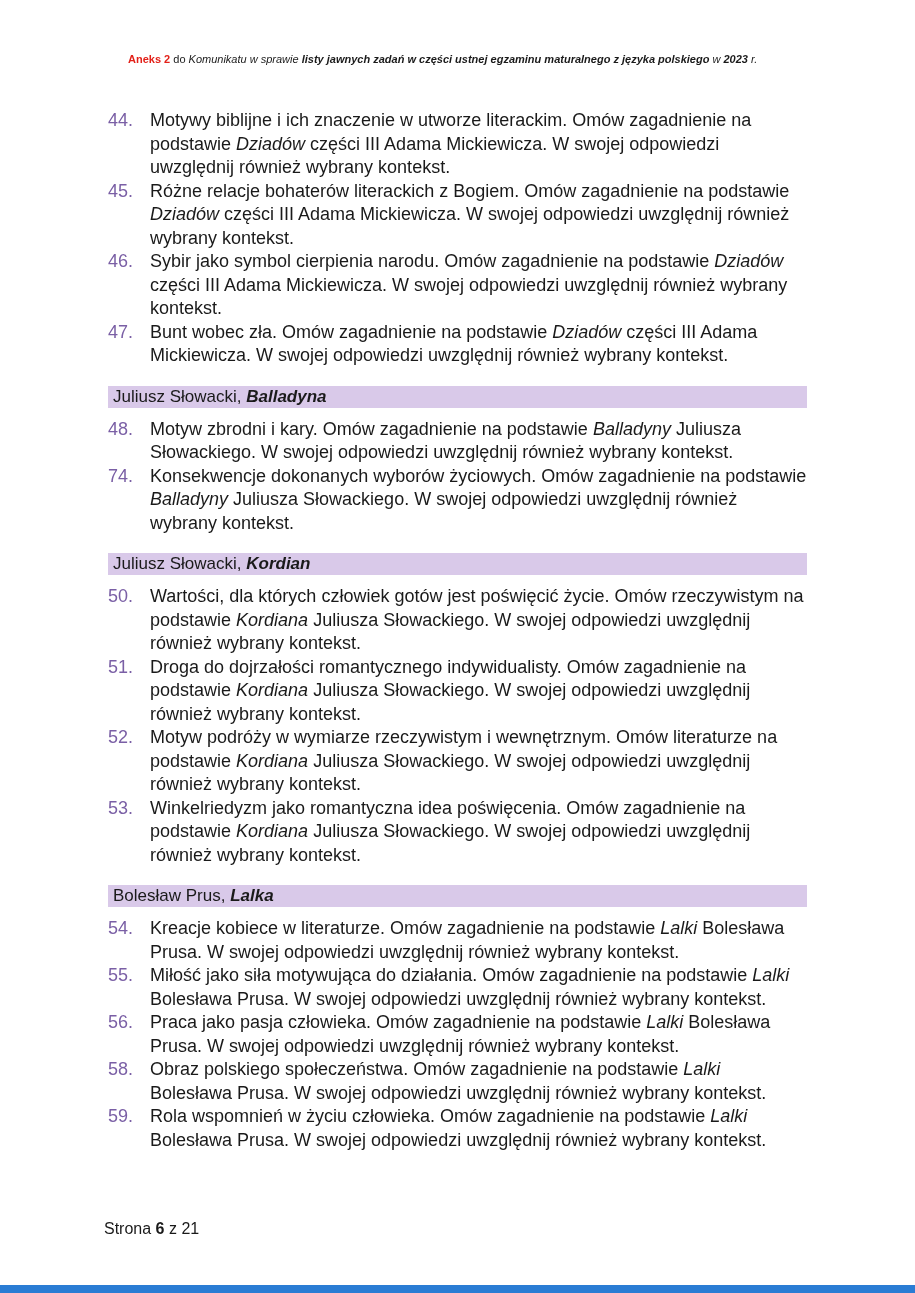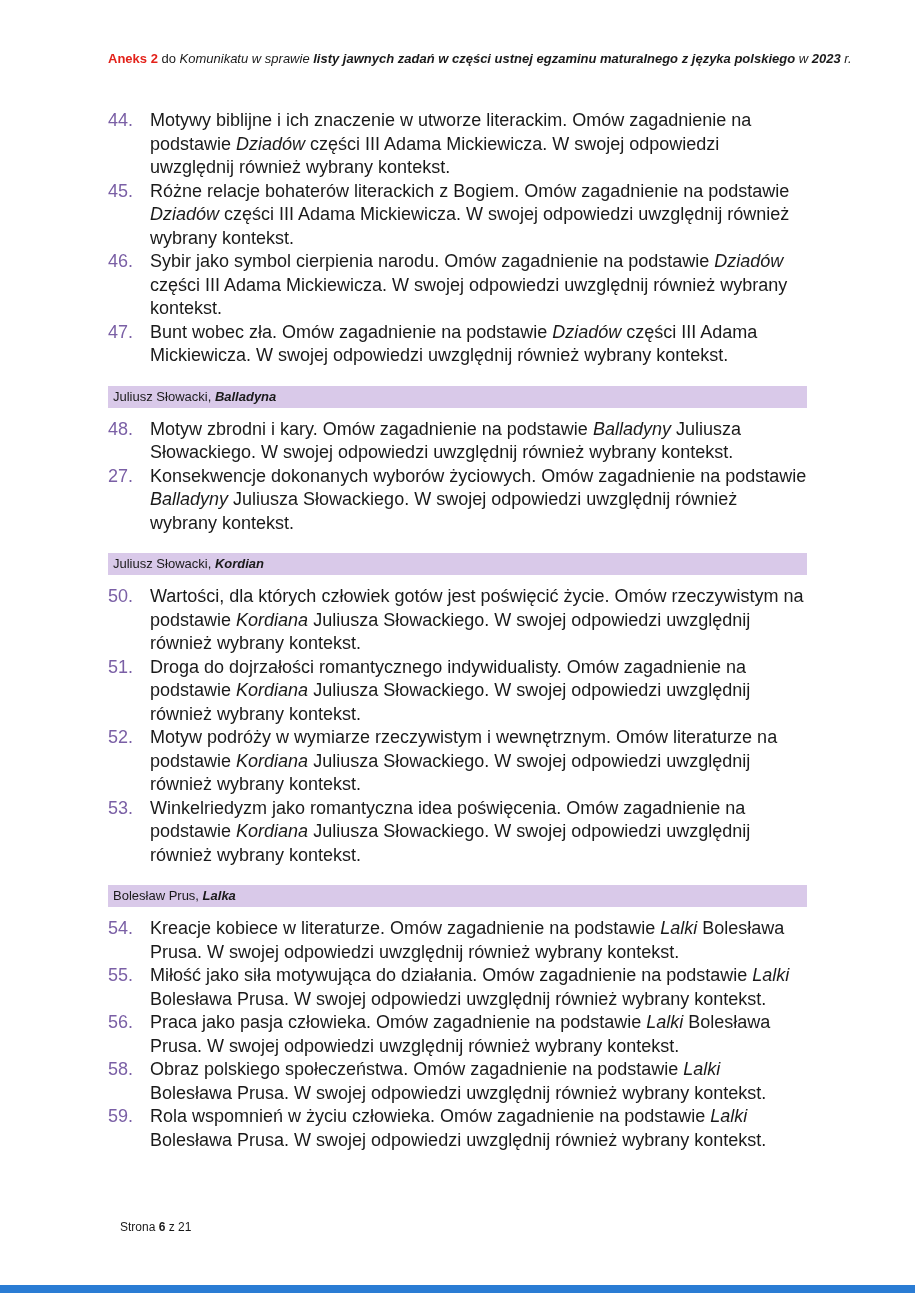--- a/index.html
+++ b/index.html
@@ -20,51 +20,52 @@
     overflow: hidden;
   }
   .page-inner {
     position: absolute;
     left: 108px;
     top: 0;
     width: 699px;
   }
   .doc-header {
     margin-top: 52px;
-    font-size: 13px;
+    font-size: 11px;
     line-height: 14px;
     white-space: nowrap;
+    margin-left: 20px;
   }
   .task-list { margin-top: 43px; }
   .task-item {
     display: flex;
     font-size: 18px;
     line-height: 23.5px;
   }
   .task-num {
     width: 42px;
     flex: 0 0 42px;
     color: var(--number-purple);
   }
   .task-text { flex: 1; }
   .section-bar {
     margin-top: 18px;
     margin-bottom: 10px;
     height: 22px;
     line-height: 22px;
     background: var(--section-bg);
-    font-size: 13px;
+    font-size: 17px;
     padding-left: 5px;
   }
   .section-bar .s-title { font-weight: bold; font-style: italic; }
   .doc-footer {
     position: absolute;
-    left: 120px;
+    left: 104px;
     top: 1220px;
-    font-size: 12px;
+    font-size: 16px;
   }
   .bottom-bar {
     position: absolute;
     left: 0;
     bottom: 0;
     width: 100%;
     height: 8px;
     background: var(--bottom-bar-blue);
   }
   
@@ -95,21 +96,21 @@
       <div class="task-item">
         <span class="task-num">47.</span>
         <div class="task-text"><span>Bunt wobec zła. Omów zagadnienie na podstawie </span><span class="s-i">Dziadów</span><span> części III Adama Mickiewicza. W swojej odpowiedzi uwzględnij również wybrany kontekst.</span></div>
       </div>
       <div class="section-bar"><span>Juliusz Słowacki, </span><span class="s-title">Balladyna</span></div>
       <div class="task-item">
         <span class="task-num">48.</span>
         <div class="task-text"><span>Motyw zbrodni i kary. Omów zagadnienie na podstawie </span><span class="s-i">Balladyny</span><span> Juliusza Słowackiego. W swojej odpowiedzi uwzględnij również wybrany kontekst.</span></div>
       </div>
       <div class="task-item">
-        <span class="task-num">27.</span>
+        <span class="task-num">74.</span>
         <div class="task-text"><span>Konsekwencje dokonanych wyborów życiowych. Omów zagadnienie na podstawie </span><span class="s-i">Balladyny</span><span> Juliusza Słowackiego. W swojej odpowiedzi uwzględnij również wybrany kontekst.</span></div>
       </div>
       <div class="section-bar"><span>Juliusz Słowacki, </span><span class="s-title">Kordian</span></div>
       <div class="task-item">
         <span class="task-num">50.</span>
         <div class="task-text"><span>Wartości, dla których człowiek gotów jest poświęcić życie. Omów rzeczywistym na podstawie </span><span class="s-i">Kordiana</span><span> Juliusza Słowackiego. W swojej odpowiedzi uwzględnij również wybrany kontekst.</span></div>
       </div>
       <div class="task-item">
         <span class="task-num">51.</span>
         <div class="task-text"><span>Droga do dojrzałości romantycznego indywidualisty. Omów zagadnienie na podstawie </span><span class="s-i">Kordiana</span><span> Juliusza Słowackiego. W swojej odpowiedzi uwzględnij również wybrany kontekst.</span></div>

